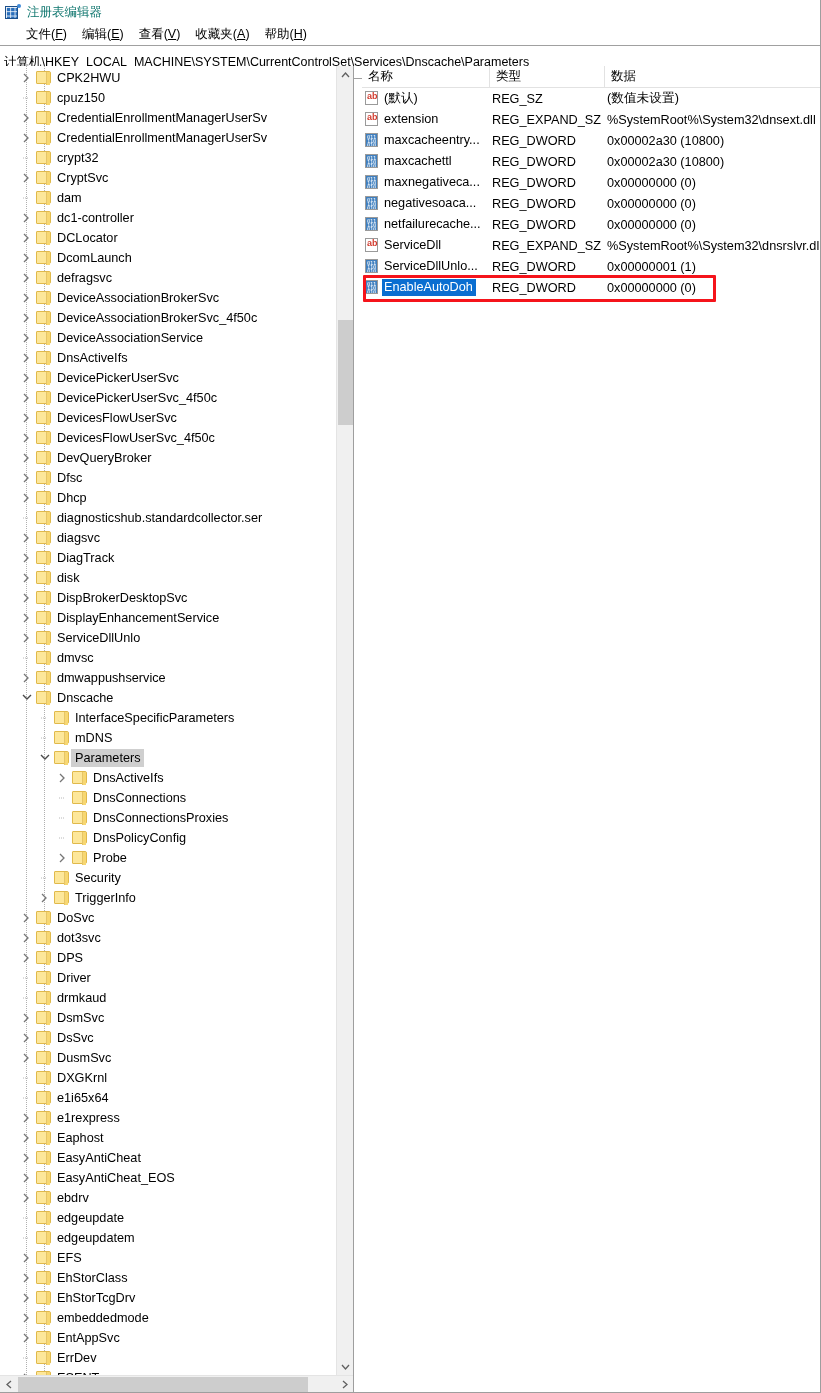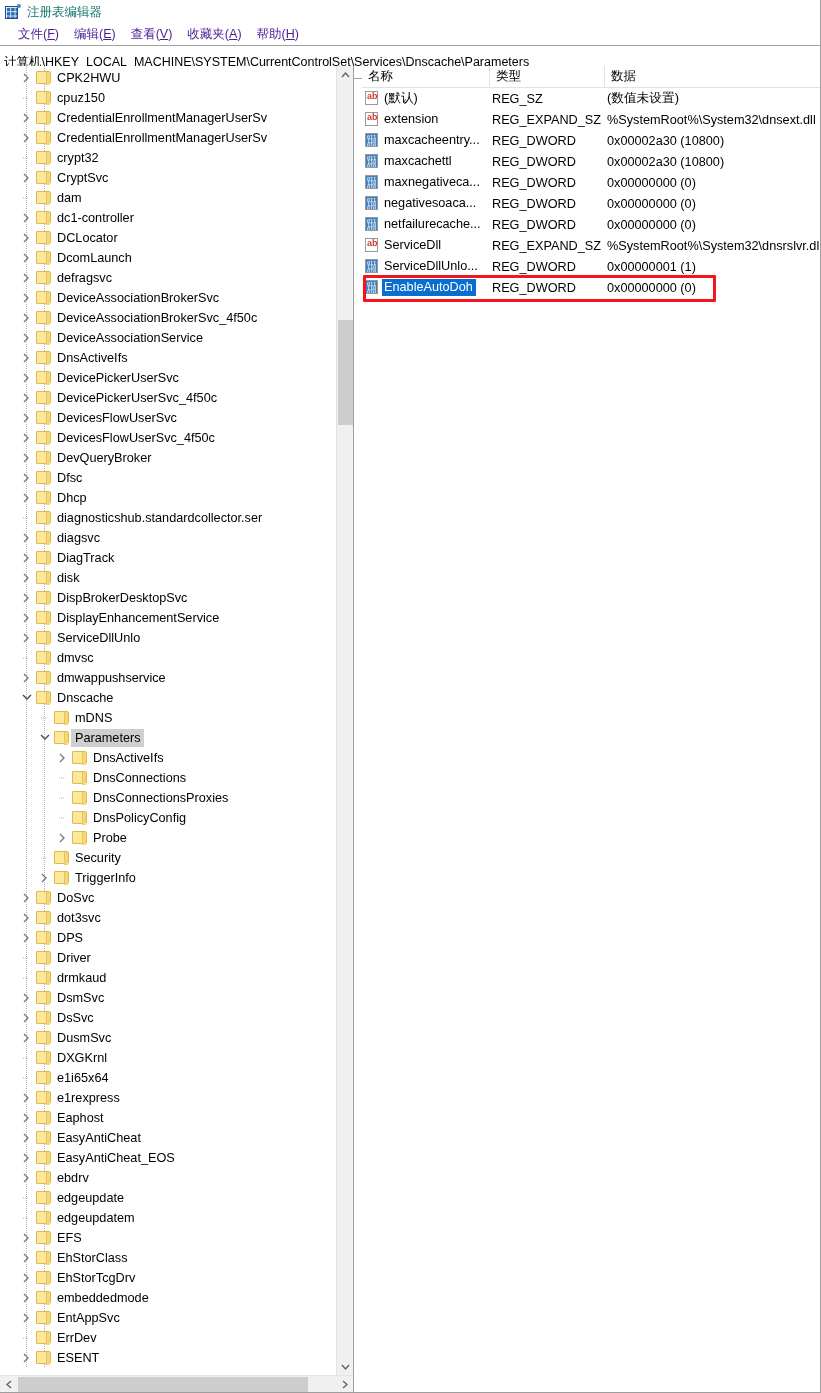--- a/index.html
+++ b/index.html
@@ -47,23 +47,23 @@
   }
   .titlebar .title {
     font-size: 12.5px; color: #0f766e;
     white-space: nowrap;
   }
 
   
   .menubar {
     height: 21px;
     display: flex; align-items: center;
-    padding-left: 11px;
+    padding-left: 19px;
     background: #ffffff;
-    font-size: 12.5px; color: #4c1d95;
+    font-size: 12.5px; color: #000000;
   }
   .menu-item {
     padding: 1px 8px 2px 7px;
     white-space: nowrap;
     cursor: default;
   }
   .menu-item u { text-decoration: underline; }
 
   
   .addressbar {
@@ -677,20 +677,32 @@
               <span class="indent" style="width: 18px;"></span>
               <span class="twisty">
                 <svg width="10" height="8" viewBox="0 0 10 8">
                   <path d="M1 2 L5 6 L9 2" stroke="#4a4a4a" stroke-width="1.4" fill="none"></path>
                 </svg>
               </span>
               <span class="folder">
                 <span class="f"></span>
               </span>
               <span class="label">Dnscache</span>
+            </div>
+            <div class="tree-row">
+              <span class="indent" style="width: 36px;"></span>
+              <span class="twisty">
+                <svg width="10" height="10" viewBox="0 0 10 10">
+                  <path d="M1 5 h6" stroke="#b8b8b8" stroke-width="1" stroke-dasharray="1 1" fill="none"></path>
+                </svg>
+              </span>
+              <span class="folder">
+                <span class="f"></span>
+              </span>
+              <span class="label">InterfaceSpecificParameters</span>
             </div>
             <div class="tree-row">
               <span class="indent" style="width: 36px;"></span>
               <span class="twisty">
                 <svg width="10" height="10" viewBox="0 0 10 10">
                   <path d="M1 5 h6" stroke="#b8b8b8" stroke-width="1" stroke-dasharray="1 1" fill="none"></path>
                 </svg>
               </span>
               <span class="folder">
                 <span class="f"></span>

